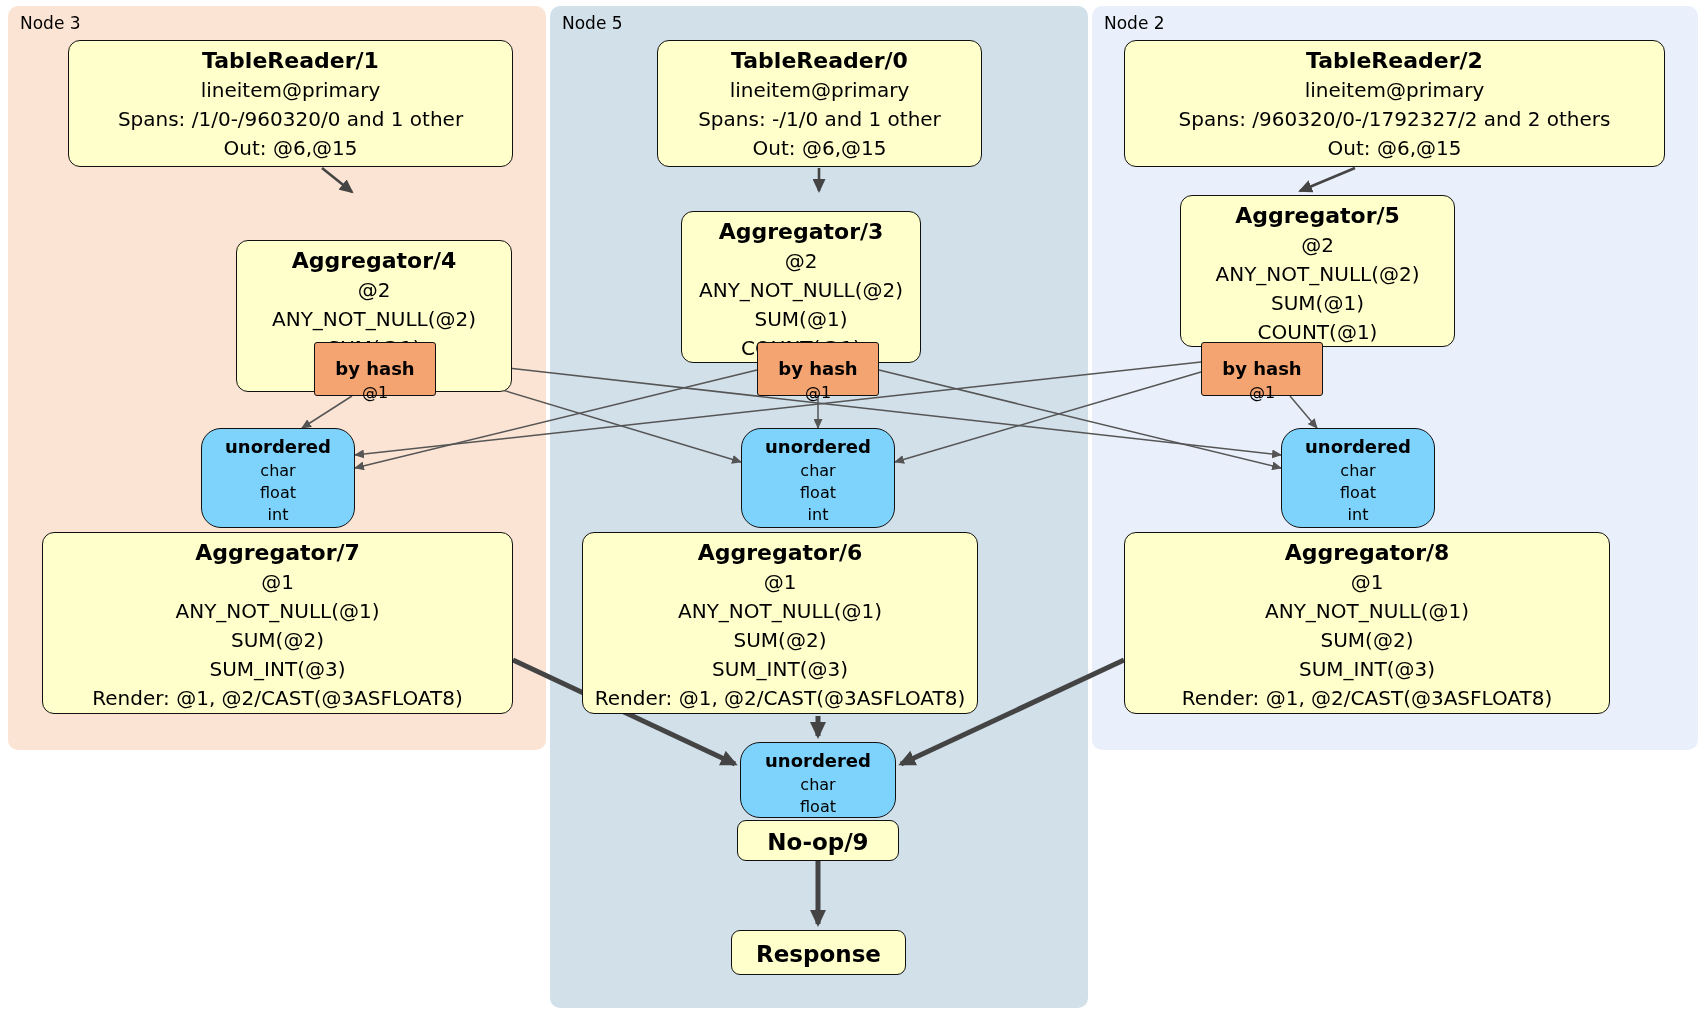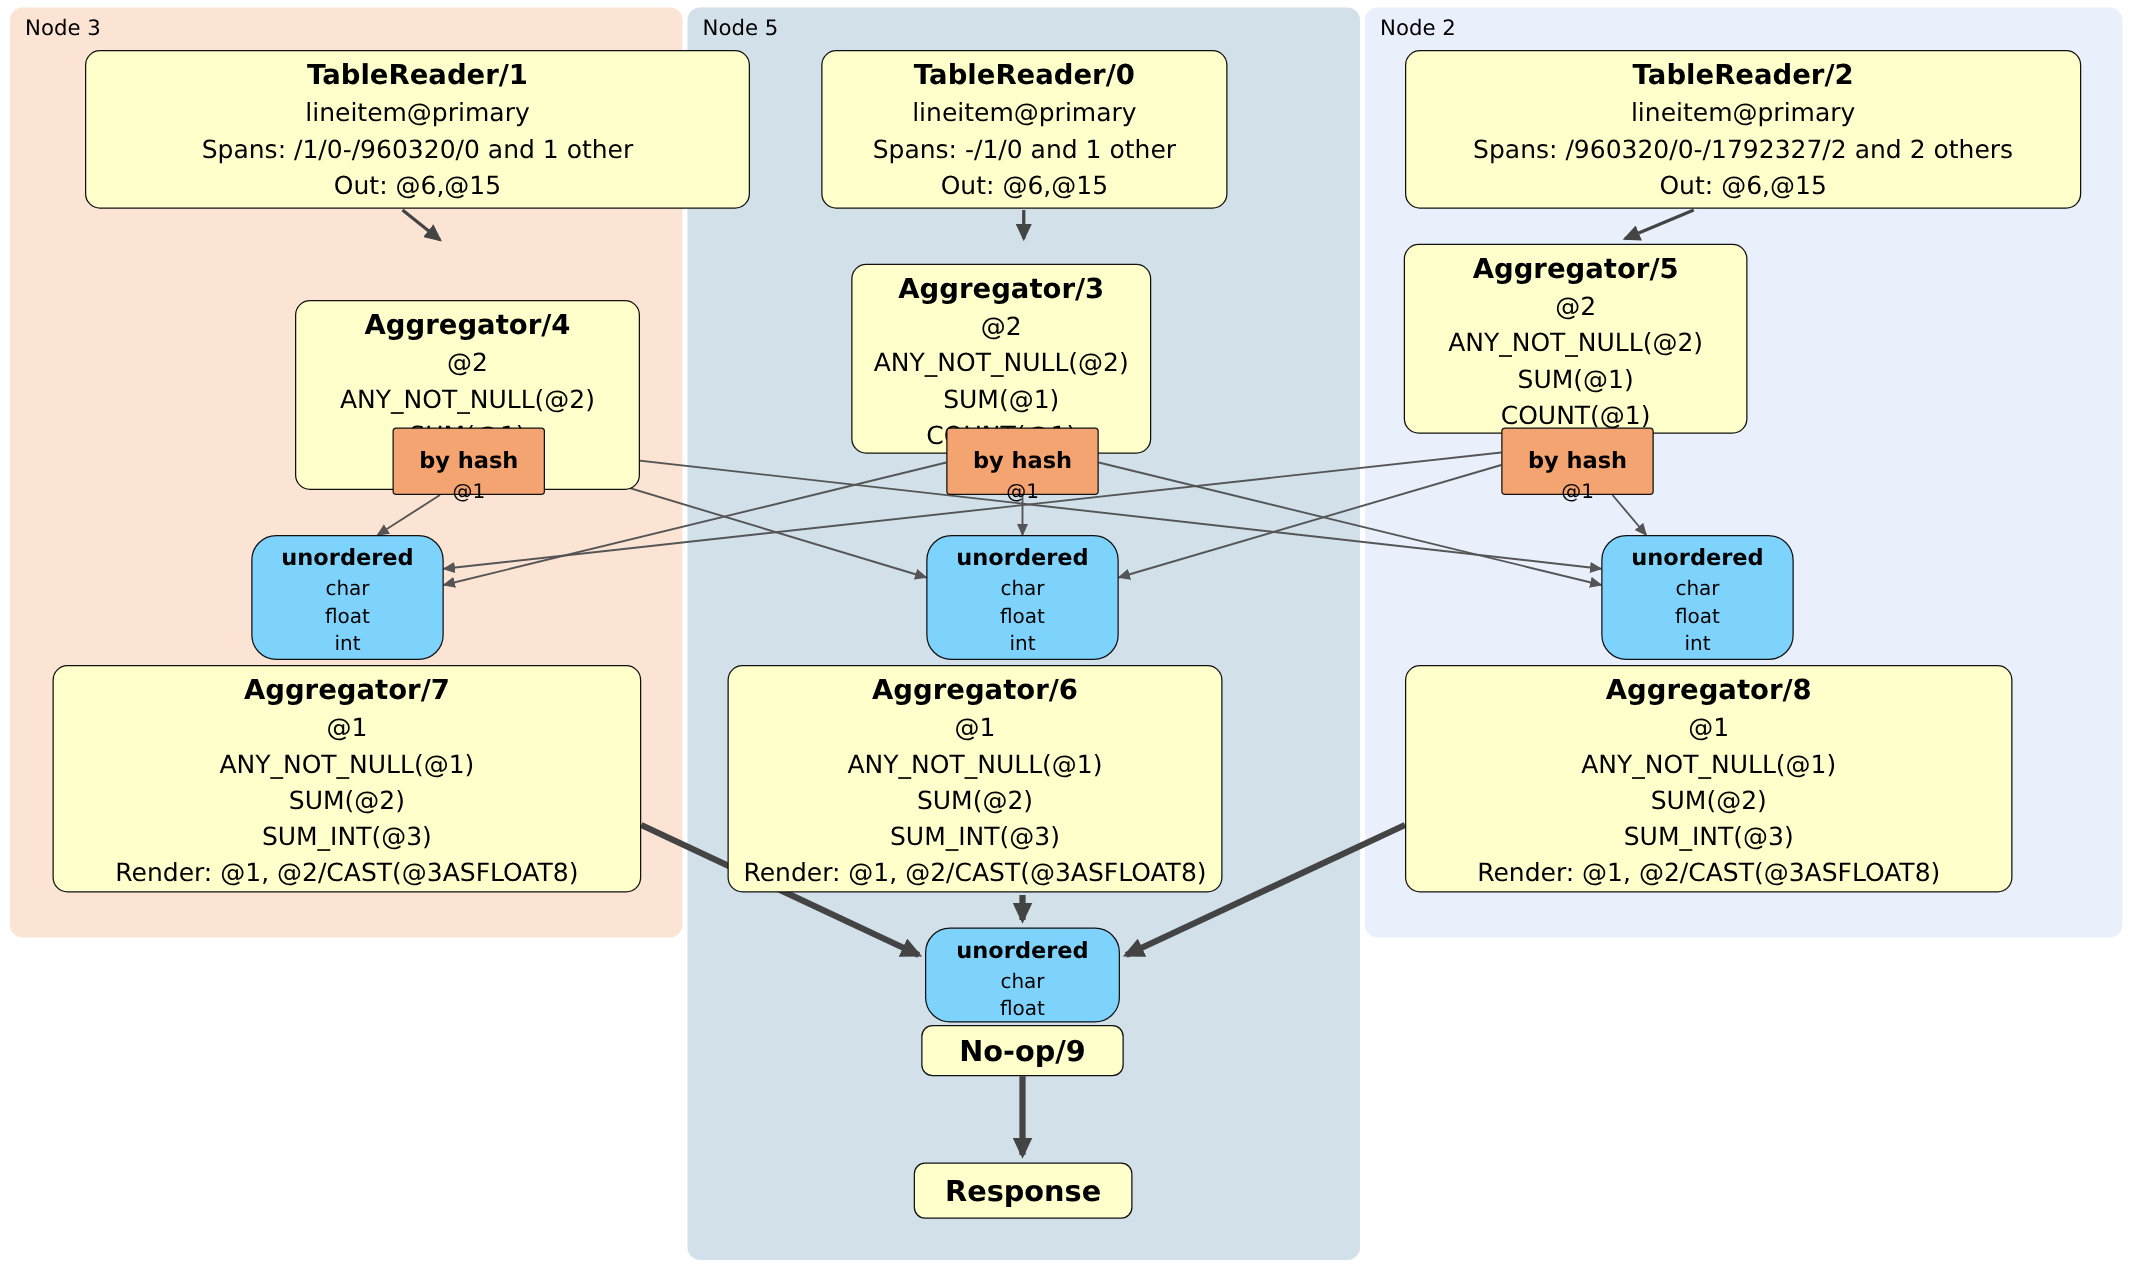--- a/index.html
+++ b/index.html
@@ -57,21 +57,21 @@
     </svg>
 <div class="region" style="left: 8px; top: 6px; width: 538px; height: 744px; background: rgb(252, 228, 212); text-decoration: underline;">
       <div class="region-label">Node 3</div>
     </div>
     <div class="region" style="left: 550px; top: 6px; width: 538px; height: 1002px; background: rgb(210, 224, 234);">
       <div class="region-label">Node 5</div>
     </div>
     <div class="region" style="left: 1092px; top: 6px; width: 606px; height: 744px; background: rgb(234, 240, 251);">
       <div class="region-label">Node 2</div>
     </div>
-    <div class="pbox box" style="left: 68px; top: 40px; width: 532px; height: 127px;">
+    <div class="pbox box" style="left: 68px; top: 40px; width: 445px; height: 127px;">
       <div class="title">TableReader/1</div>
       <div class="line">lineitem@primary</div>
       <div class="line">Spans: /1/0-/960320/0 and 1 other</div>
       <div class="line">Out: @6,@15</div>
     </div>
     <div class="pbox box" style="left: 657px; top: 40px; width: 325px; height: 127px;">
       <div class="title">TableReader/0</div>
       <div class="line">lineitem@primary</div>
       <div class="line">Spans: -/1/0 and 1 other</div>
       <div class="line">Out: @6,@15</div>
@@ -89,21 +89,21 @@
       <div class="line">SUM(@1)</div>
       <div class="line">COUNT(@1)</div>
     </div>
     <div class="pbox box" style="left: 681px; top: 195px; width: 240px; height: 152px; margin-top: 16px;">
       <div class="title">Aggregator/3</div>
       <div class="line">@2</div>
       <div class="line">ANY_NOT_NULL(@2)</div>
       <div class="line">SUM(@1)</div>
       <div class="line">COUNT(@1)</div>
     </div>
-    <div class="pbox box" style="left: 1123px; top: 195px; width: 275px; height: 152px;">
+    <div class="pbox box" style="left: 1180px; top: 195px; width: 275px; height: 152px;">
       <div class="title">Aggregator/5</div>
       <div class="line">@2</div>
       <div class="line">ANY_NOT_NULL(@2)</div>
       <div class="line">SUM(@1)</div>
       <div class="line">COUNT(@1)</div>
     </div>
     <div class="pbox router" style="left: 314px; top: 342px; width: 122px; height: 54px;">
       <div class="title">by hash</div>
       <div class="line">@1</div>
     </div>

